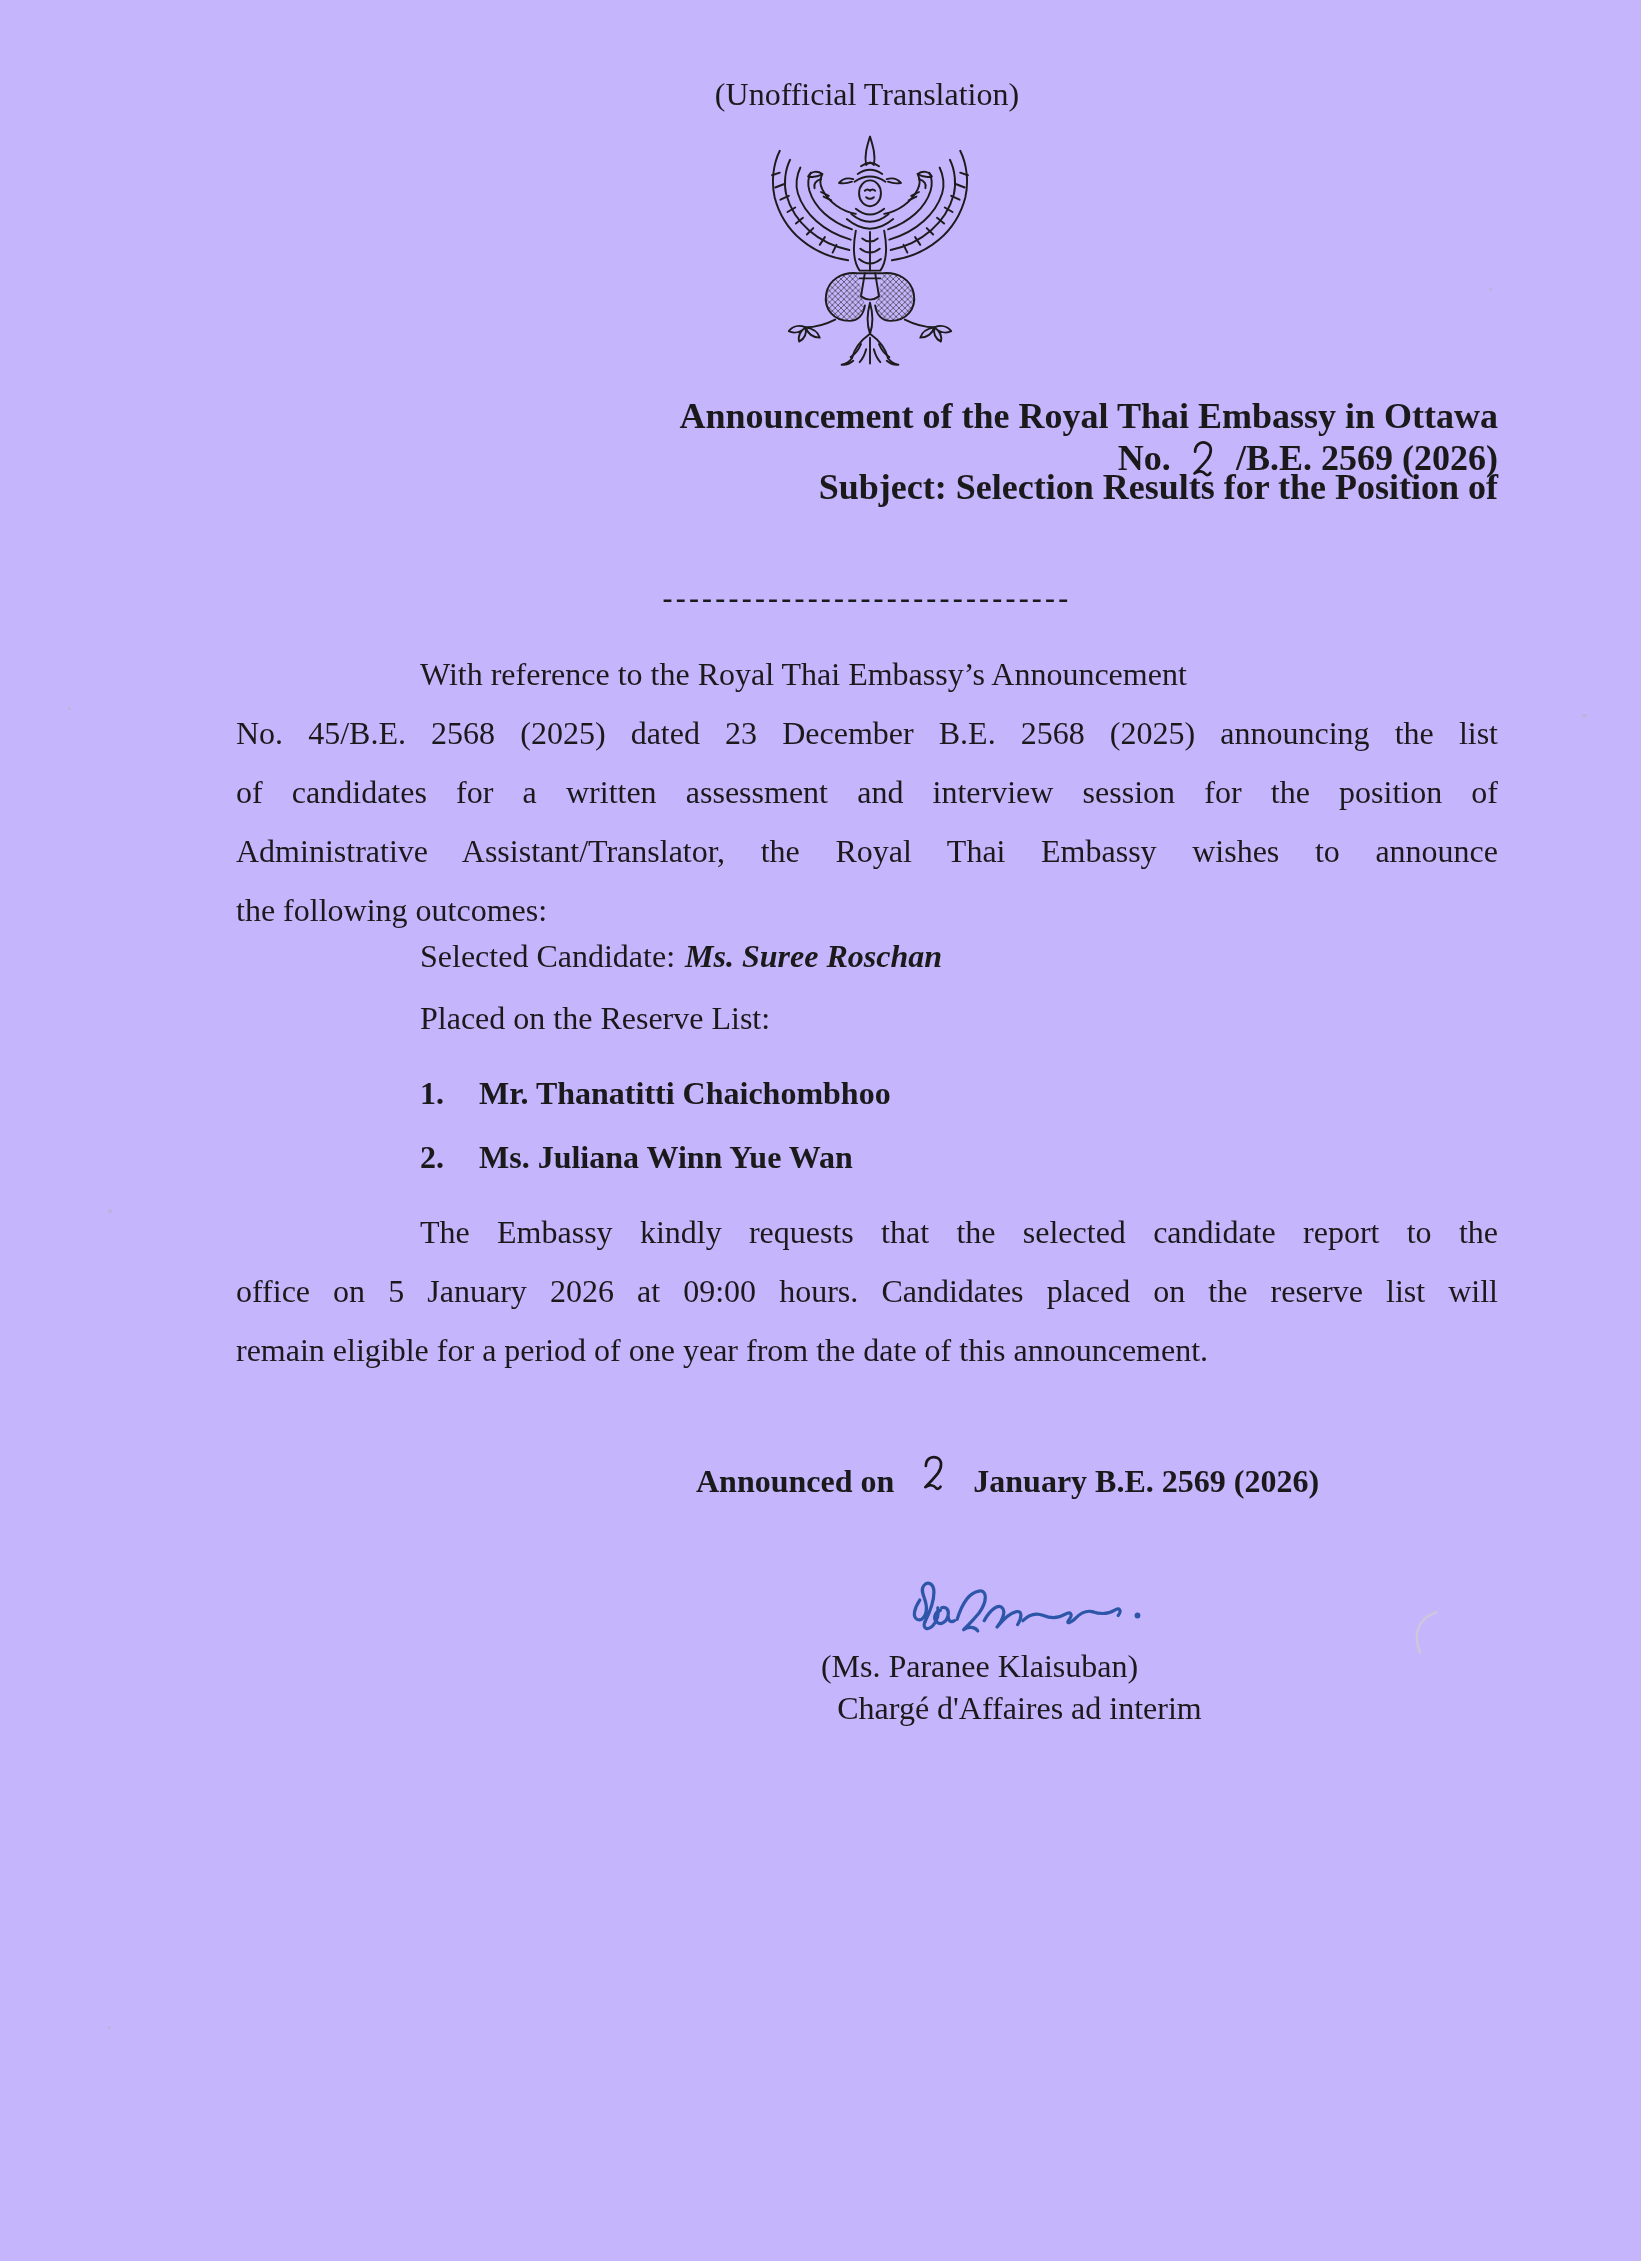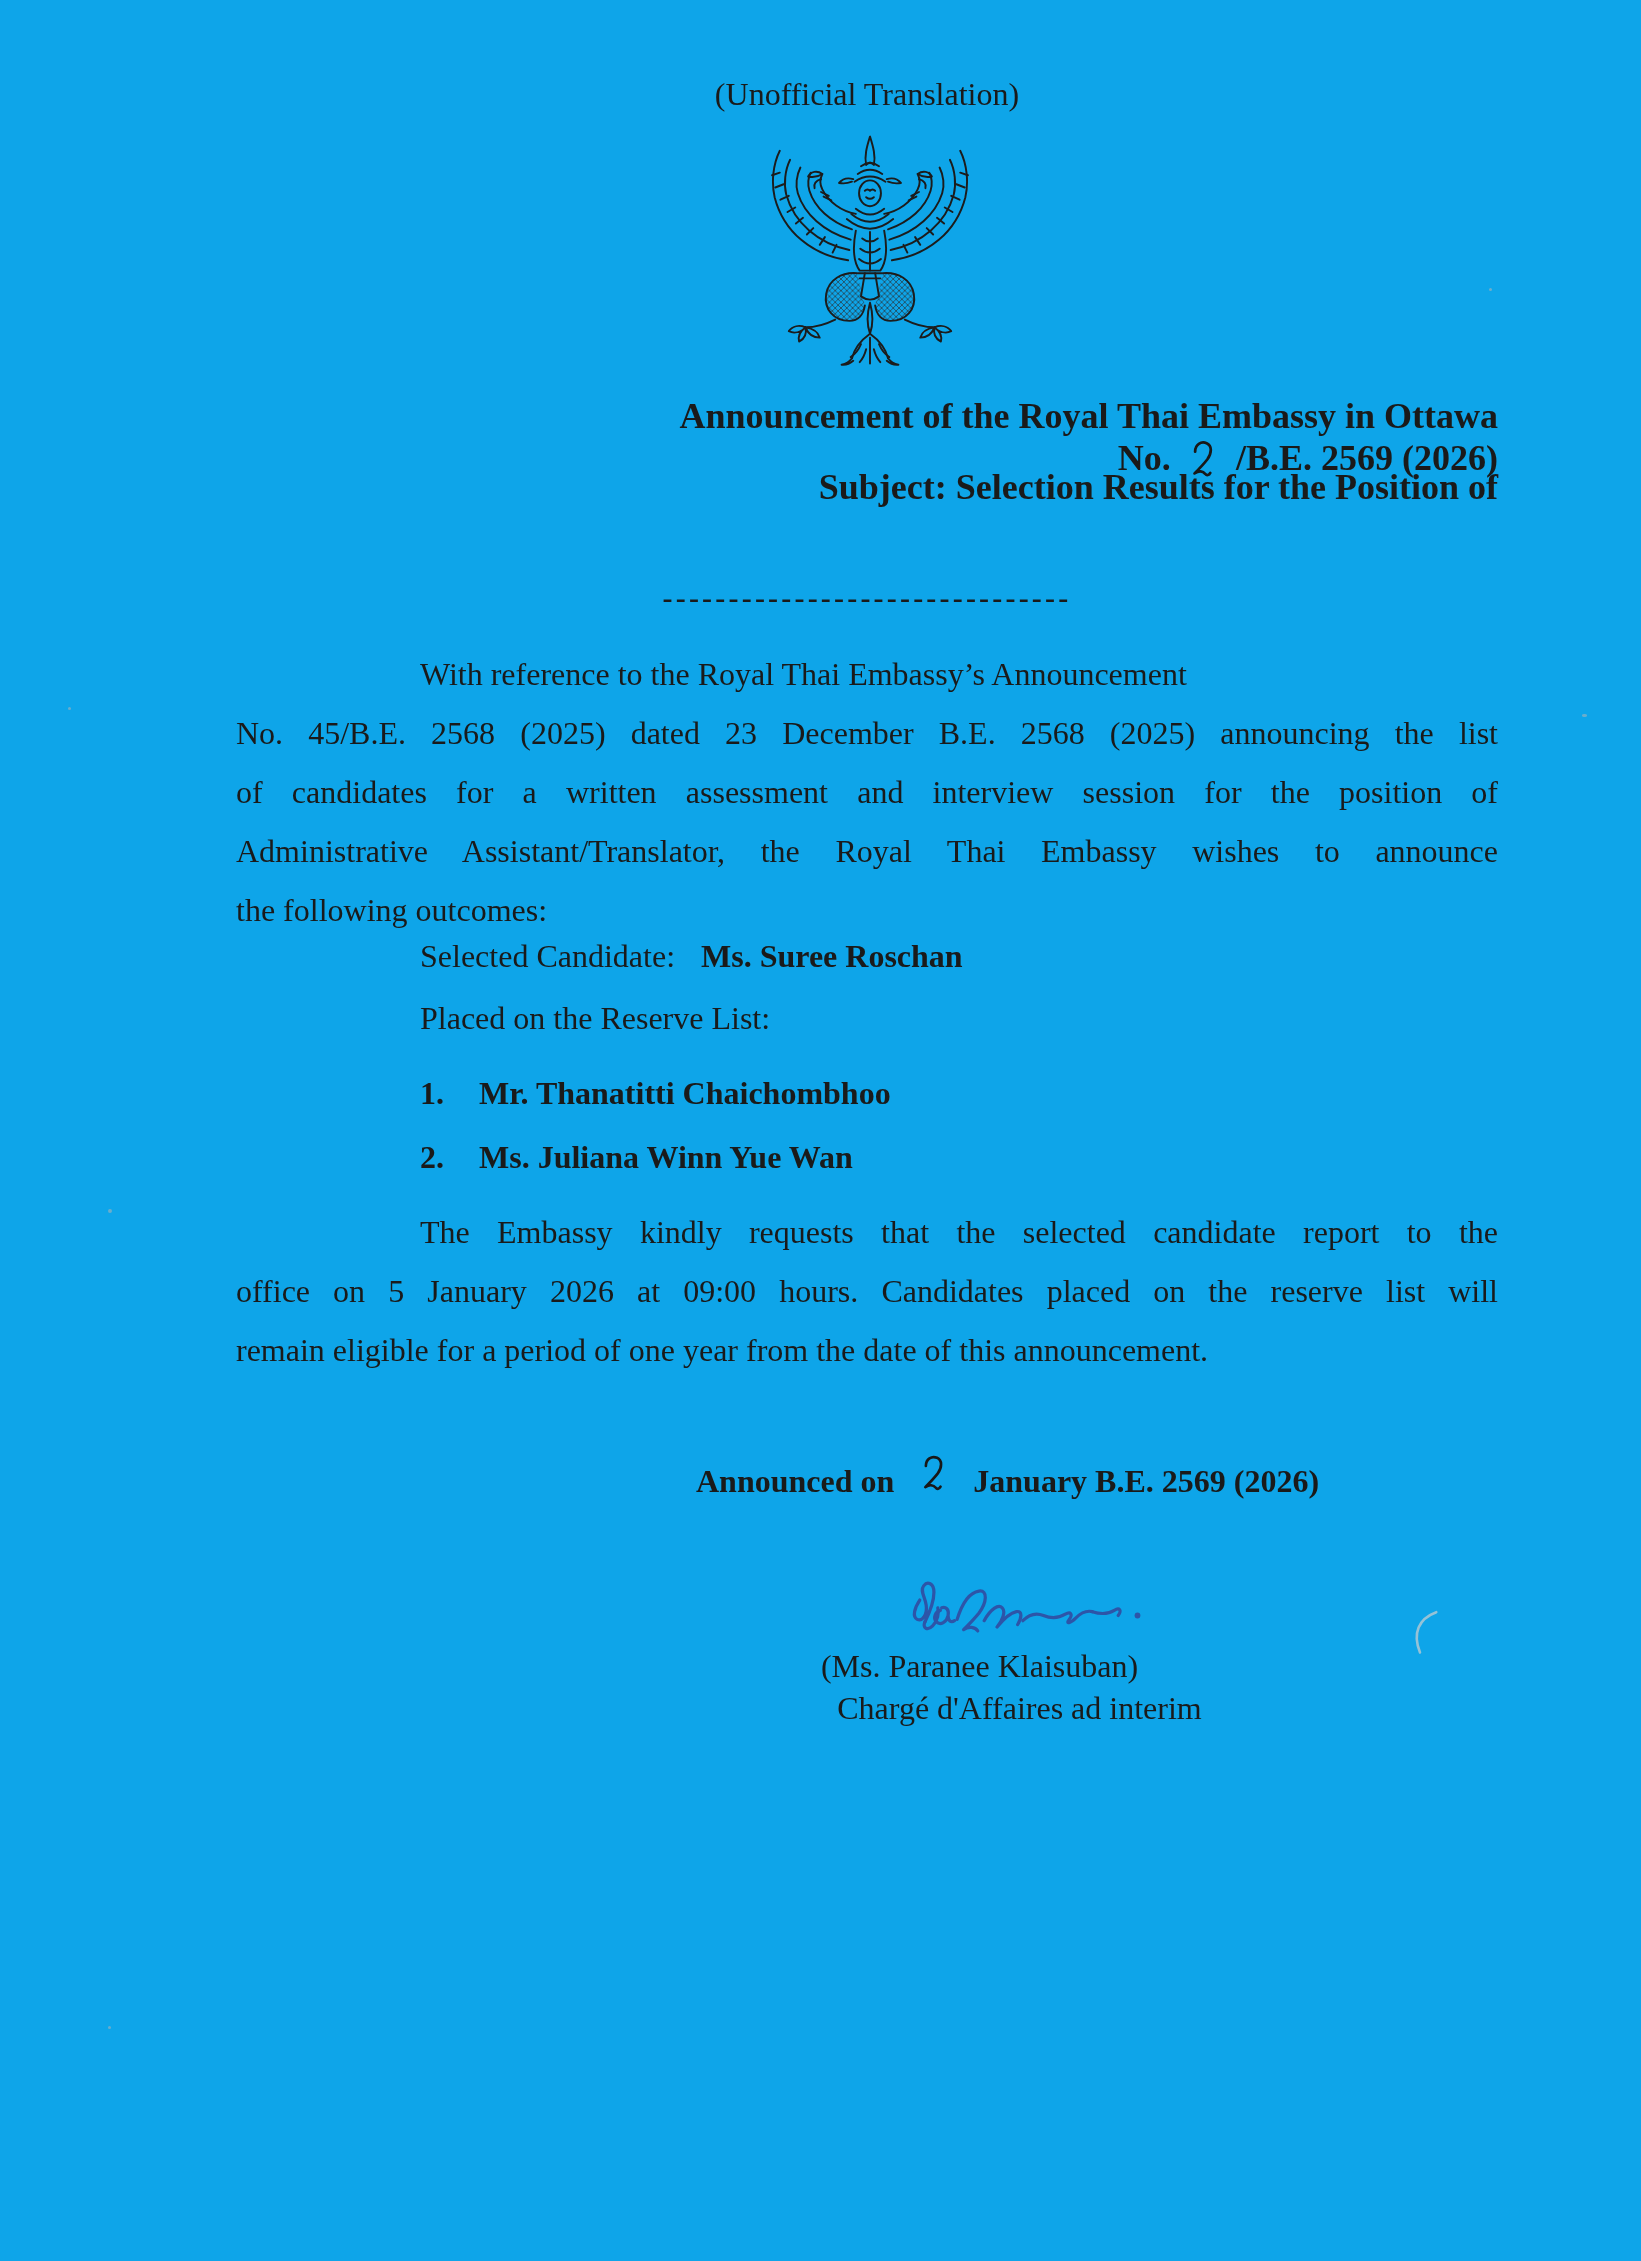--- a/index.html
+++ b/index.html
@@ -1,19 +1,19 @@
 <!DOCTYPE html>
 <html style="font-size:10.3px"><head>
 <meta charset="utf-8">
 <style>
   html,body{margin:0;padding:0;background:#e8e8e8;}
   .page{
     position:relative;
     width:1642px;height:2261px;
-    background:#0ea5e9;
+    background:#c4b5fd;
     font-family:"Liberation Serif","DejaVu Serif",serif;
     color:#1a1a1a;
     overflow:hidden;
   }
   .abs{position:absolute;}
   .column{left:236px;width:1262px;}
   .center{text-align:center;}
   .line{height:59px;line-height:59px;font-size:32px;white-space:nowrap;}
   .pline{height:59px;line-height:59px;font-size:32px;}
   .just{text-align:justify;text-align-last:justify;}
@@ -103,21 +103,21 @@
   <div class="abs column" style="top:645px;">
     <div class="pline indent">With reference to the Royal Thai Embassy’s Announcement</div>
     <div class="pline just">No. 45/B.E. 2568 (2025) dated 23 December B.E. 2568 (2025) announcing the list</div>
     <div class="pline just">of candidates for a written assessment and interview session for the position of</div>
     <div class="pline just">Administrative Assistant/Translator, the Royal Thai Embassy wishes to announce</div>
     <div class="pline">the following outcomes:</div>
   </div>
 
   <div class="abs column line list-indent" style="top:927px;">
     <span>Selected Candidate:</span>
-    <span class="bold" style="margin-left:18px;">Ms. Suree Roschan</span>
+    <span class="bold" style="margin-left:2px;font-style:italic;">Ms. Suree Roschan</span>
   </div>
 
   <div class="abs column line list-indent" style="top:989px;">Placed on the Reserve List:</div>
 
   <div class="abs column line list-indent bold" style="top:1064px;">
     <span class="num">1.</span>
     <span>Mr. Thanatitti Chaichombhoo</span>
   </div>
 
   <div class="abs column line list-indent bold" style="top:1128px;">

